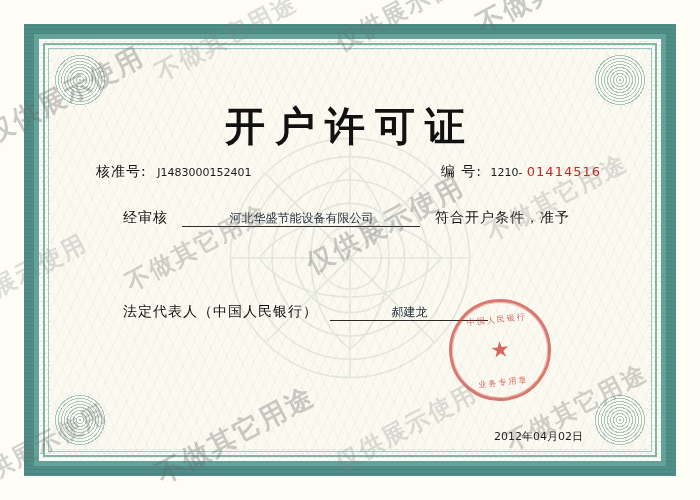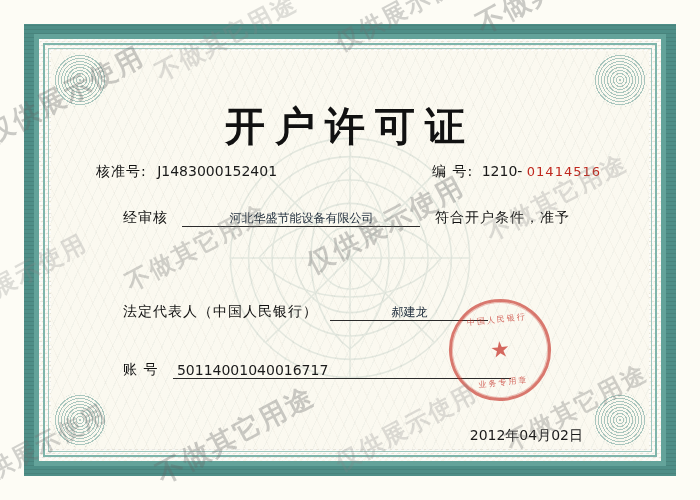--- a/index.html
+++ b/index.html
@@ -107,21 +107,21 @@
     font-weight:bold;
     letter-spacing:10px;
     color:#111;
     font-family:"DejaVu Serif","Liberation Serif",serif;
   }
   .row{position:absolute; font-size:14px; white-space:nowrap;}
   .lbl{font-weight:normal;color:#111;letter-spacing:1px;}
   .val{
     font-weight:normal;
     color:#1a1a1a;
-    font-size:14px;
+    font-size:11px;
   }
   .hand{
     font-family:"DejaVu Sans","Liberation Sans",sans-serif;
     font-size:12px;
     color:#23313f;
   }
   .num-red{color:#c0271d;letter-spacing:1px;font-size:13px;}
 
   
   .ul{
@@ -267,24 +267,20 @@
           <span class="lbl">符合开户条件，准予</span>
         </div>
 
 
         <div class="row" id="r-rep">
           <span class="lbl">法定代表人（中国人民银行）</span>
           <span class="ul hand" style="width:150px;margin-left:8px">郝建龙</span>
         </div>
 
 
-        <div class="row" id="r-account">
-          <span class="lbl">账 号</span>
-          <span class="ul val" style="width:330px;margin-left:10px;text-align:left">50114001040016717</span>
-        </div>
 
 
         <div class="row" id="r-date">
           <span class="val">2012年04月02日</span>
         </div>
 
         <div class="seal">
           <span class="txt-top">中国人民银行</span>
           <span class="star">★</span>
           <span class="txt-bot">业务专用章</span>

